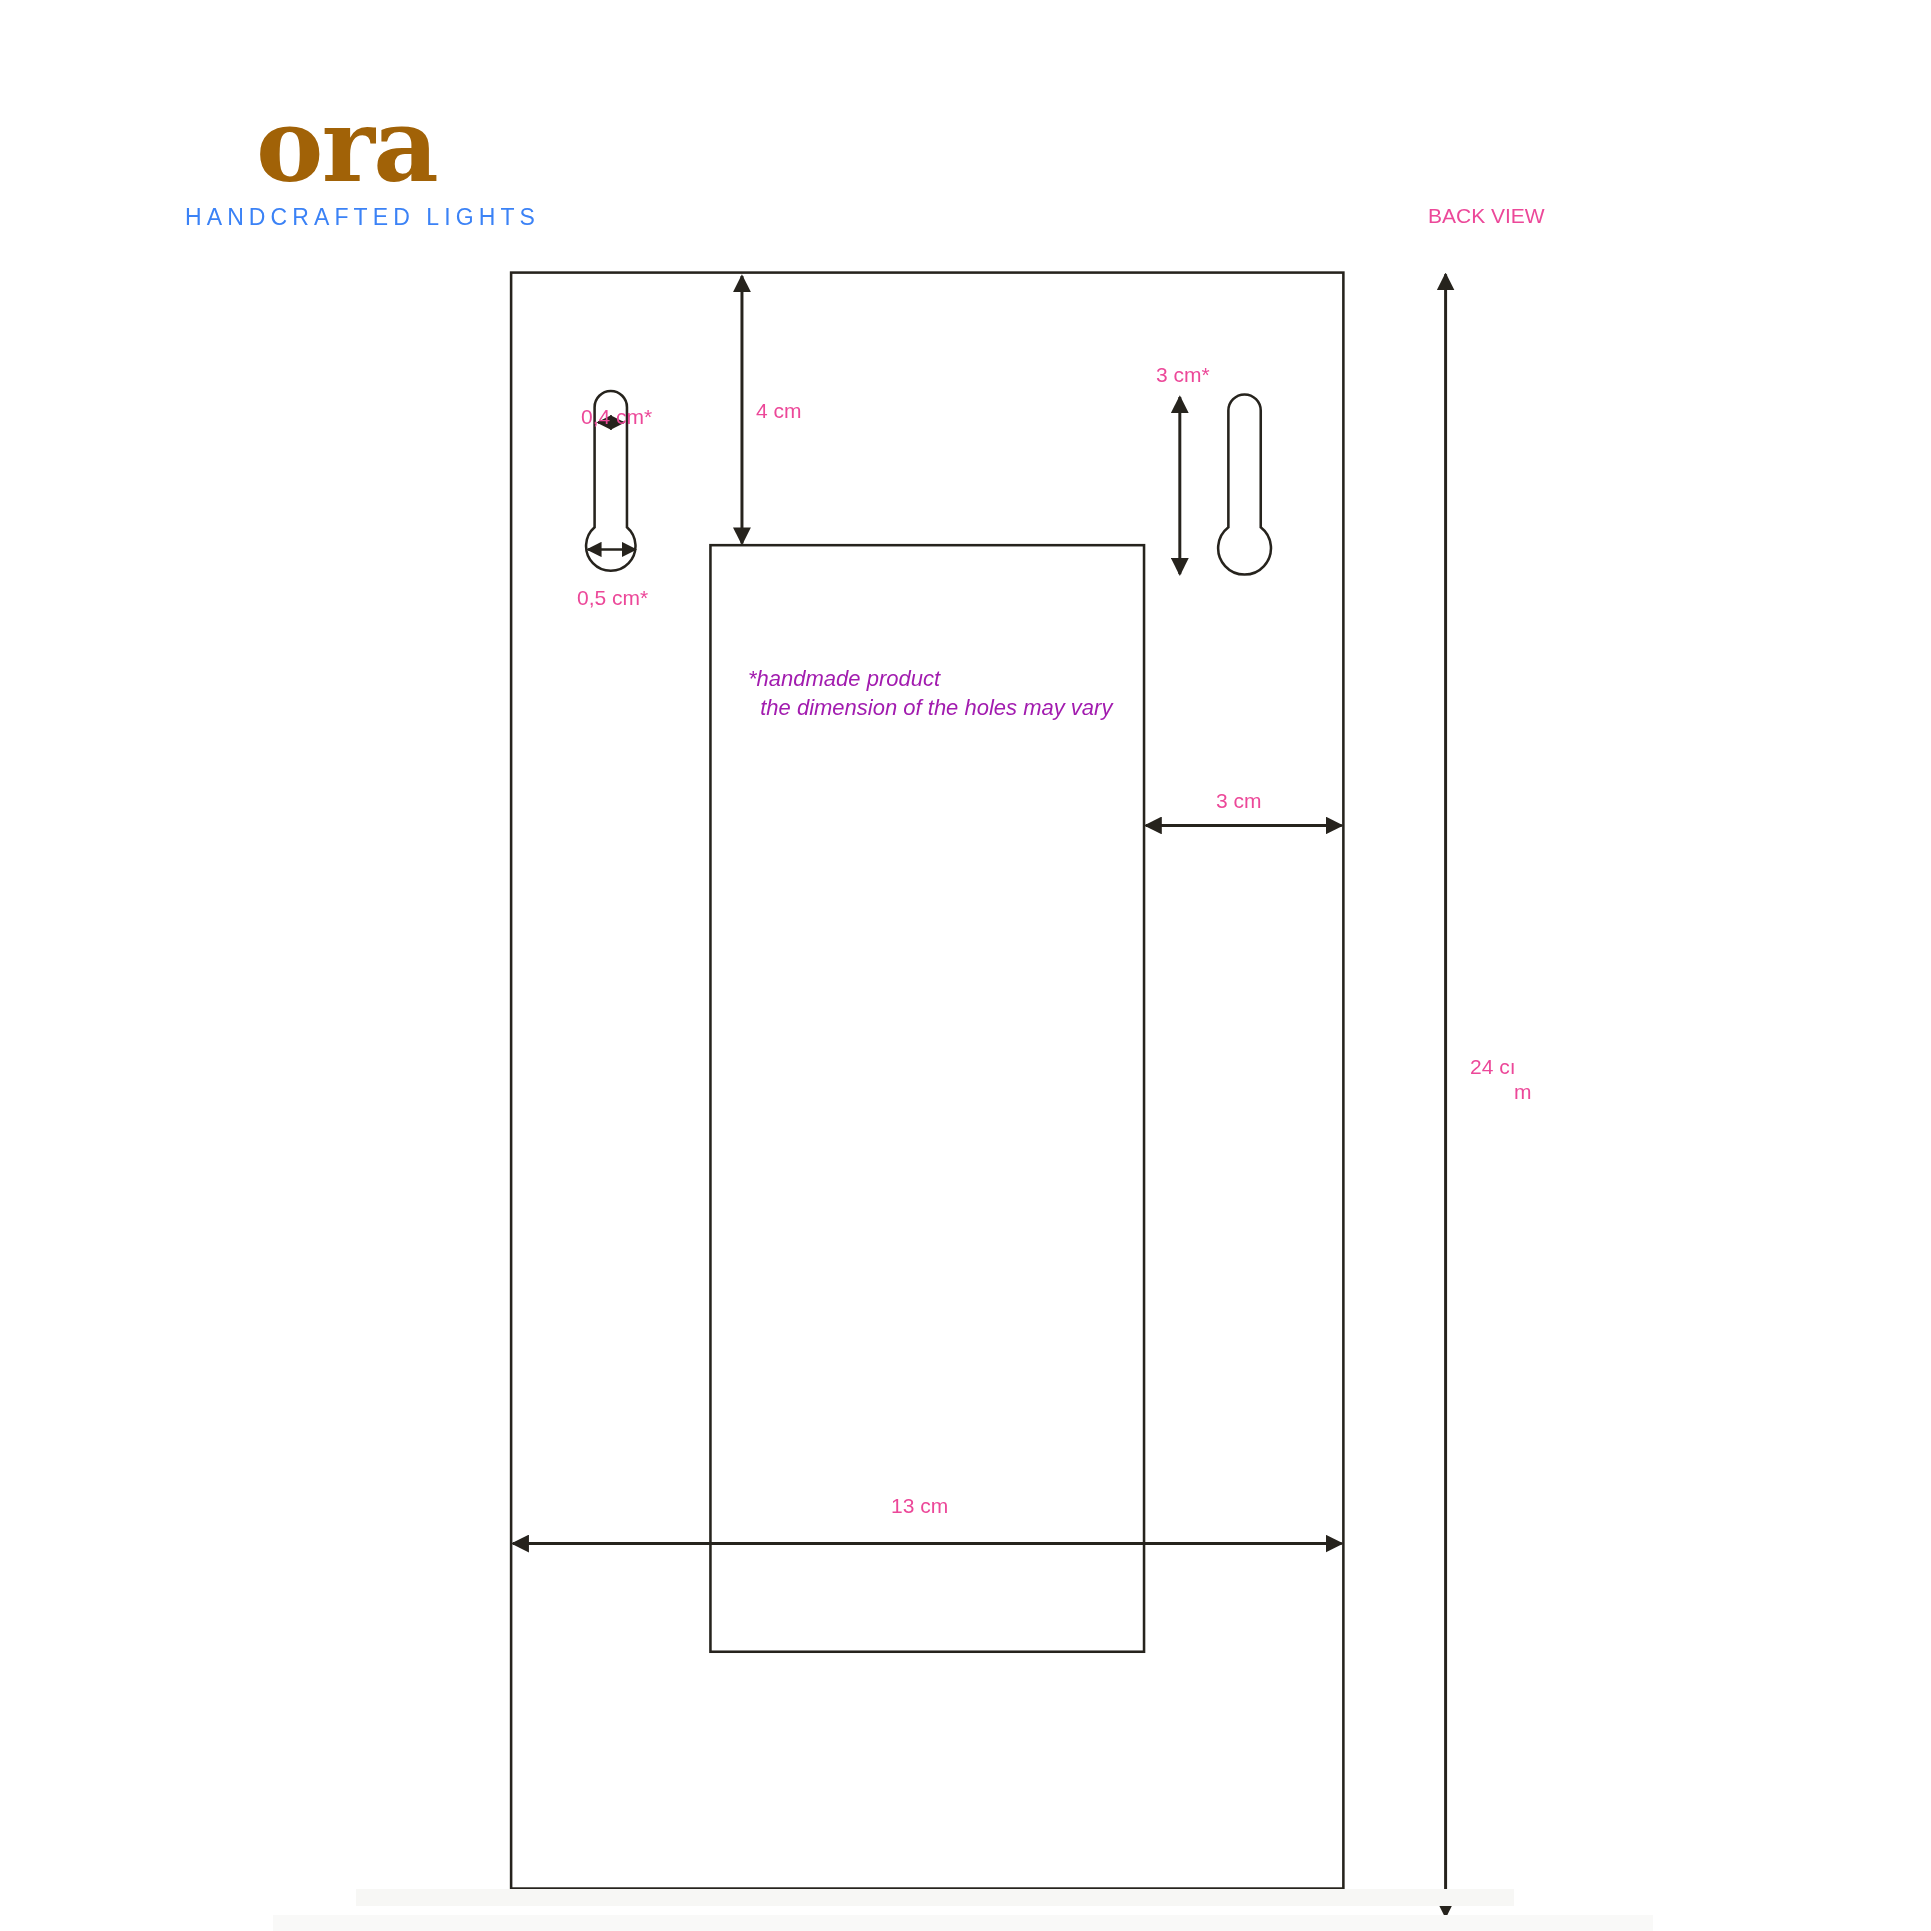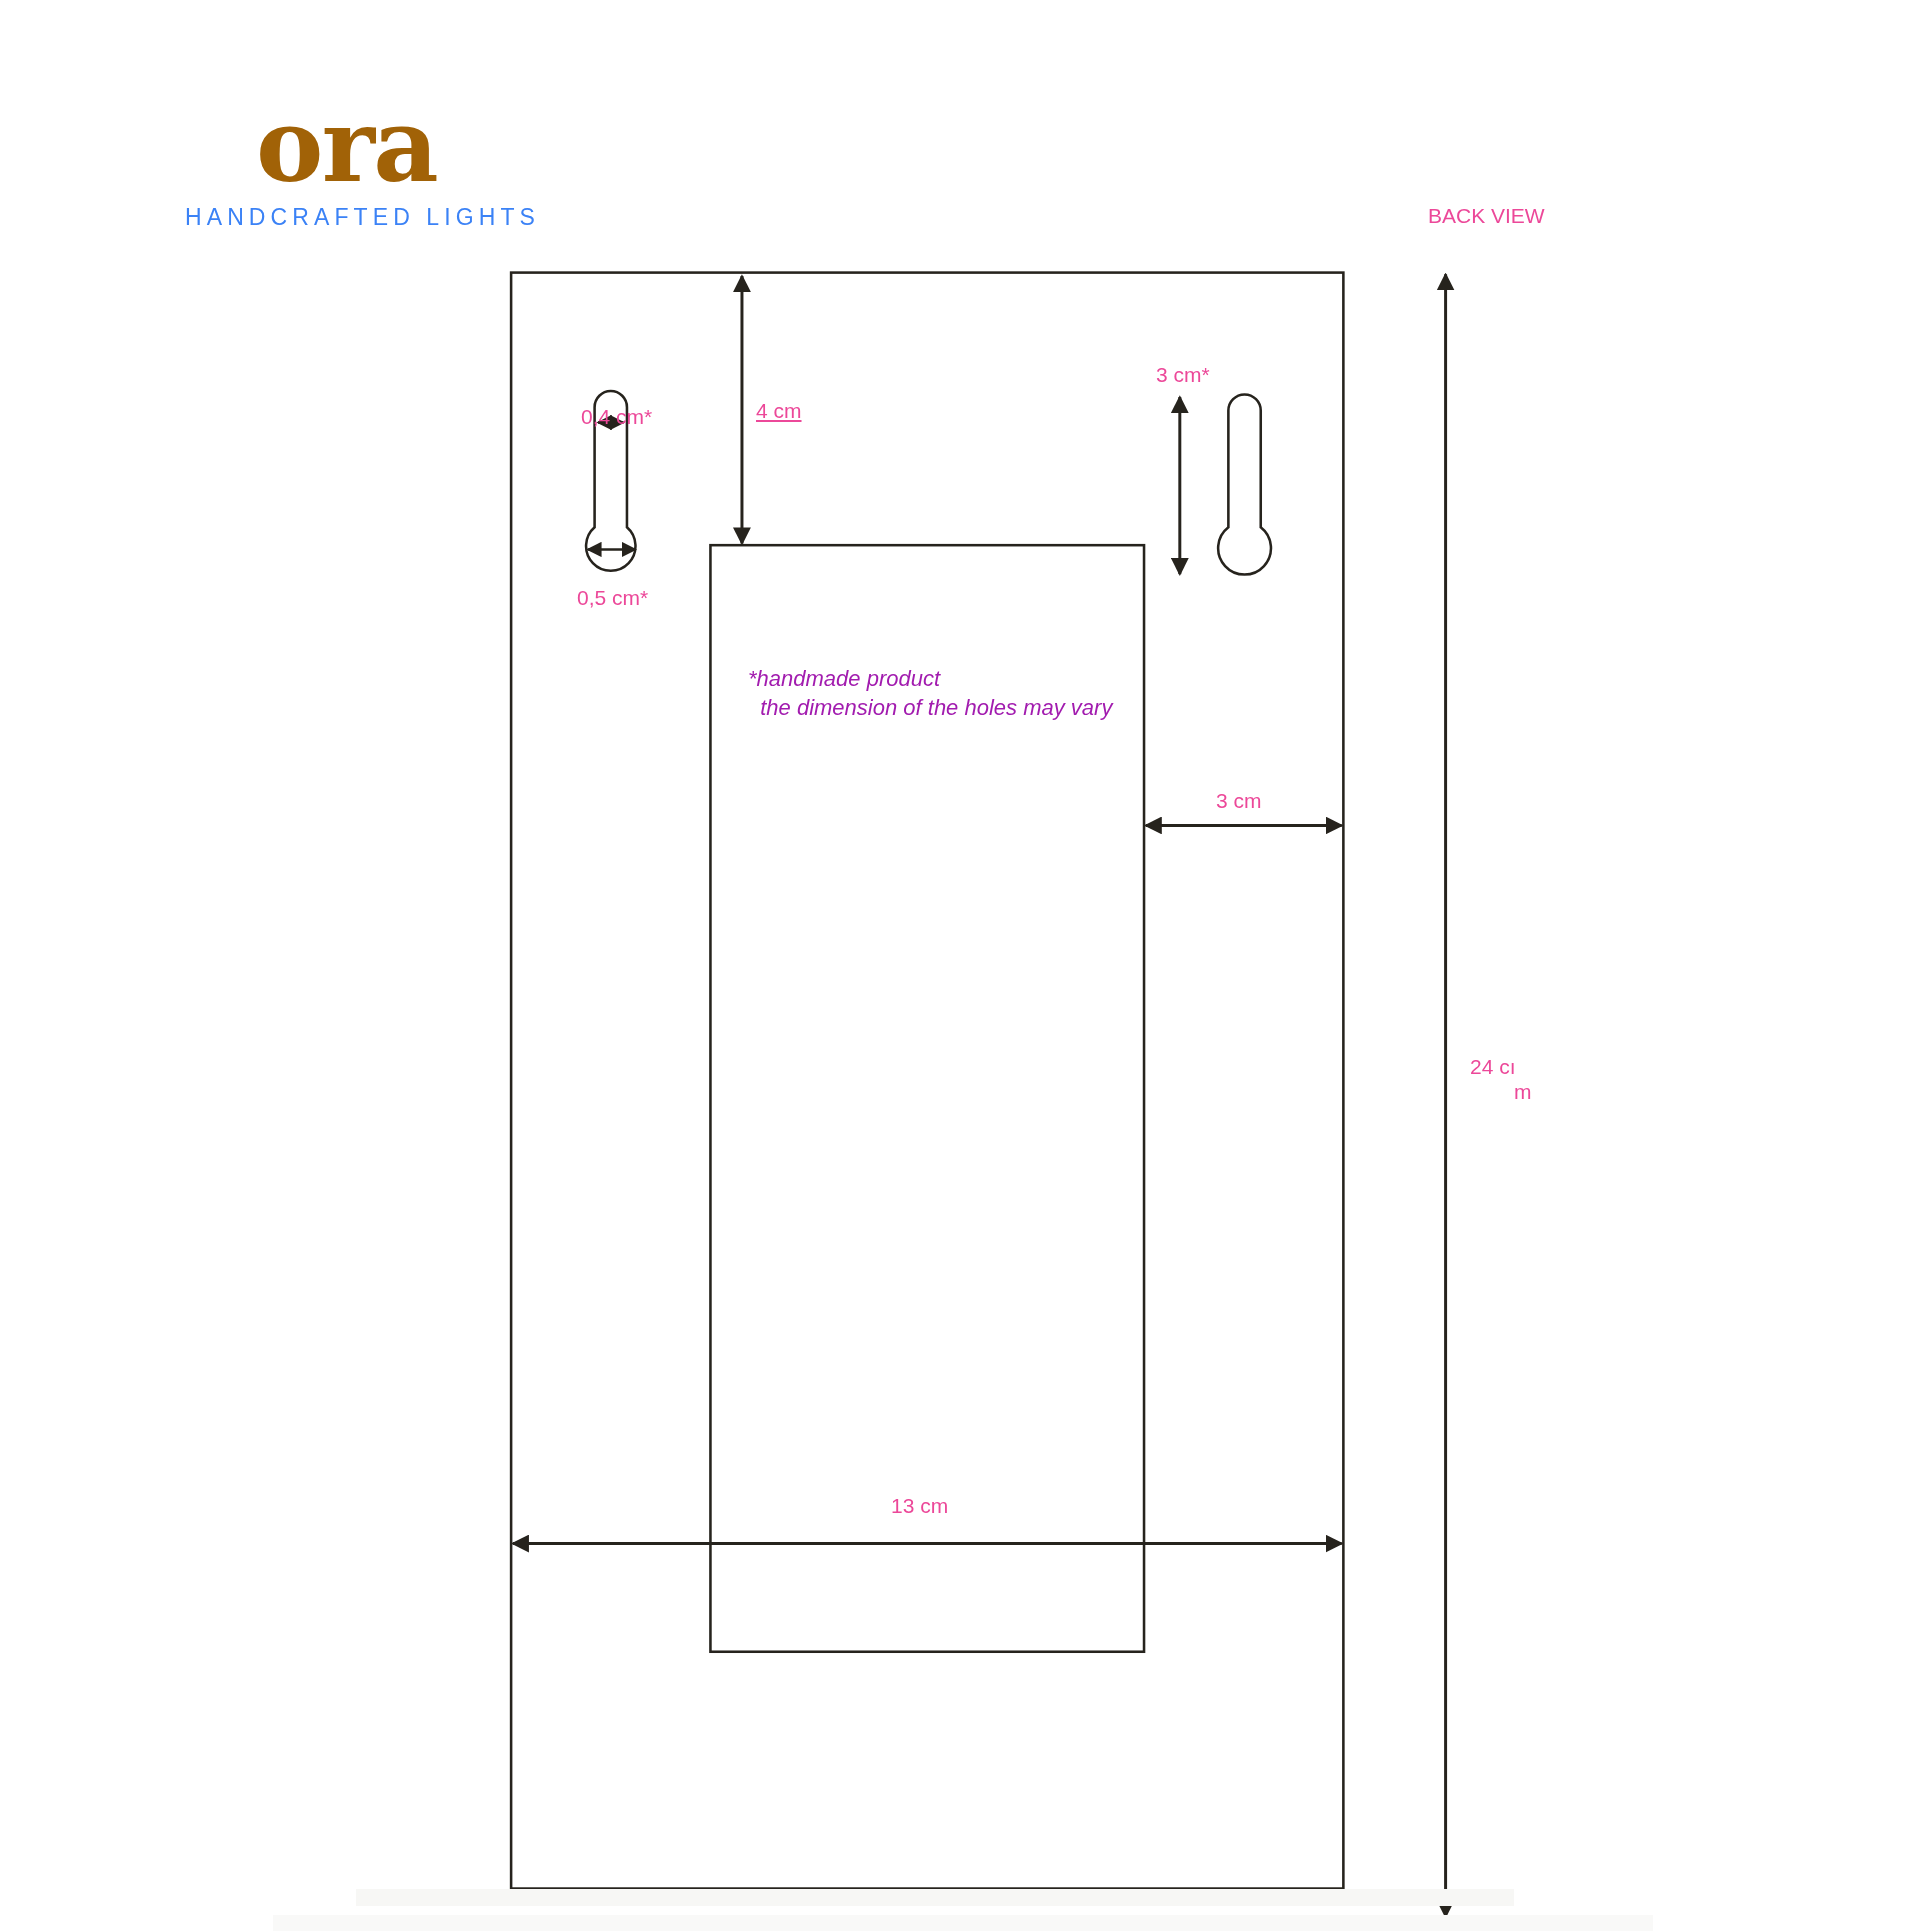--- a/index.html
+++ b/index.html
@@ -50,21 +50,21 @@
 
   <line x1="1345" y1="969" x2="1575" y2="969" stroke="#26231d" stroke-width="3.5" marker-start="url(#ah)" marker-end="url(#ah)"></line>
 
   <line x1="602" y1="1812" x2="1575" y2="1812" stroke="#26231d" stroke-width="3.5" marker-start="url(#ah)" marker-end="url(#ah)"></line>
 
   <line x1="1697" y1="322" x2="1697" y2="2250" stroke="#26231d" stroke-width="3.5" marker-start="url(#ah)" marker-end="url(#ah)"></line>
 </svg>
 
 <div class="abs label" style="left:581px; top:361px;margin-top:44px;">0,4 cm*</div>
 <div class="abs label" style="left:577px; top:586px;">0,5 cm*</div>
-<div class="abs label" style="left:756px; top:399px;text-decoration:underline;">4 cm</div>
+<div class="abs label" style="left:756px; top:399px;">4 cm</div>
 <div class="abs label" style="left:1156px; top:363px;">3 cm*</div>
 <div class="abs label" style="left:1216px; top:789px;">3 cm</div>
 <div class="abs label" style="left:891px; top:1494px;">13 cm</div>
 <div class="abs label" style="left:1470px; top:1055px;">24 cı</div>
 <div class="abs label" style="left:1514px; top:1080px;">m</div>
 
 <div class="abs note" style="left:748px; top:664px;">*handmade product</div>
 <div class="abs note" style="left:748px; top:693px;">  the dimension of the holes may vary</div>
 
 <div class="fade-band" style="left:356px; top:1889px; width:1158px; height:17px;"></div>

